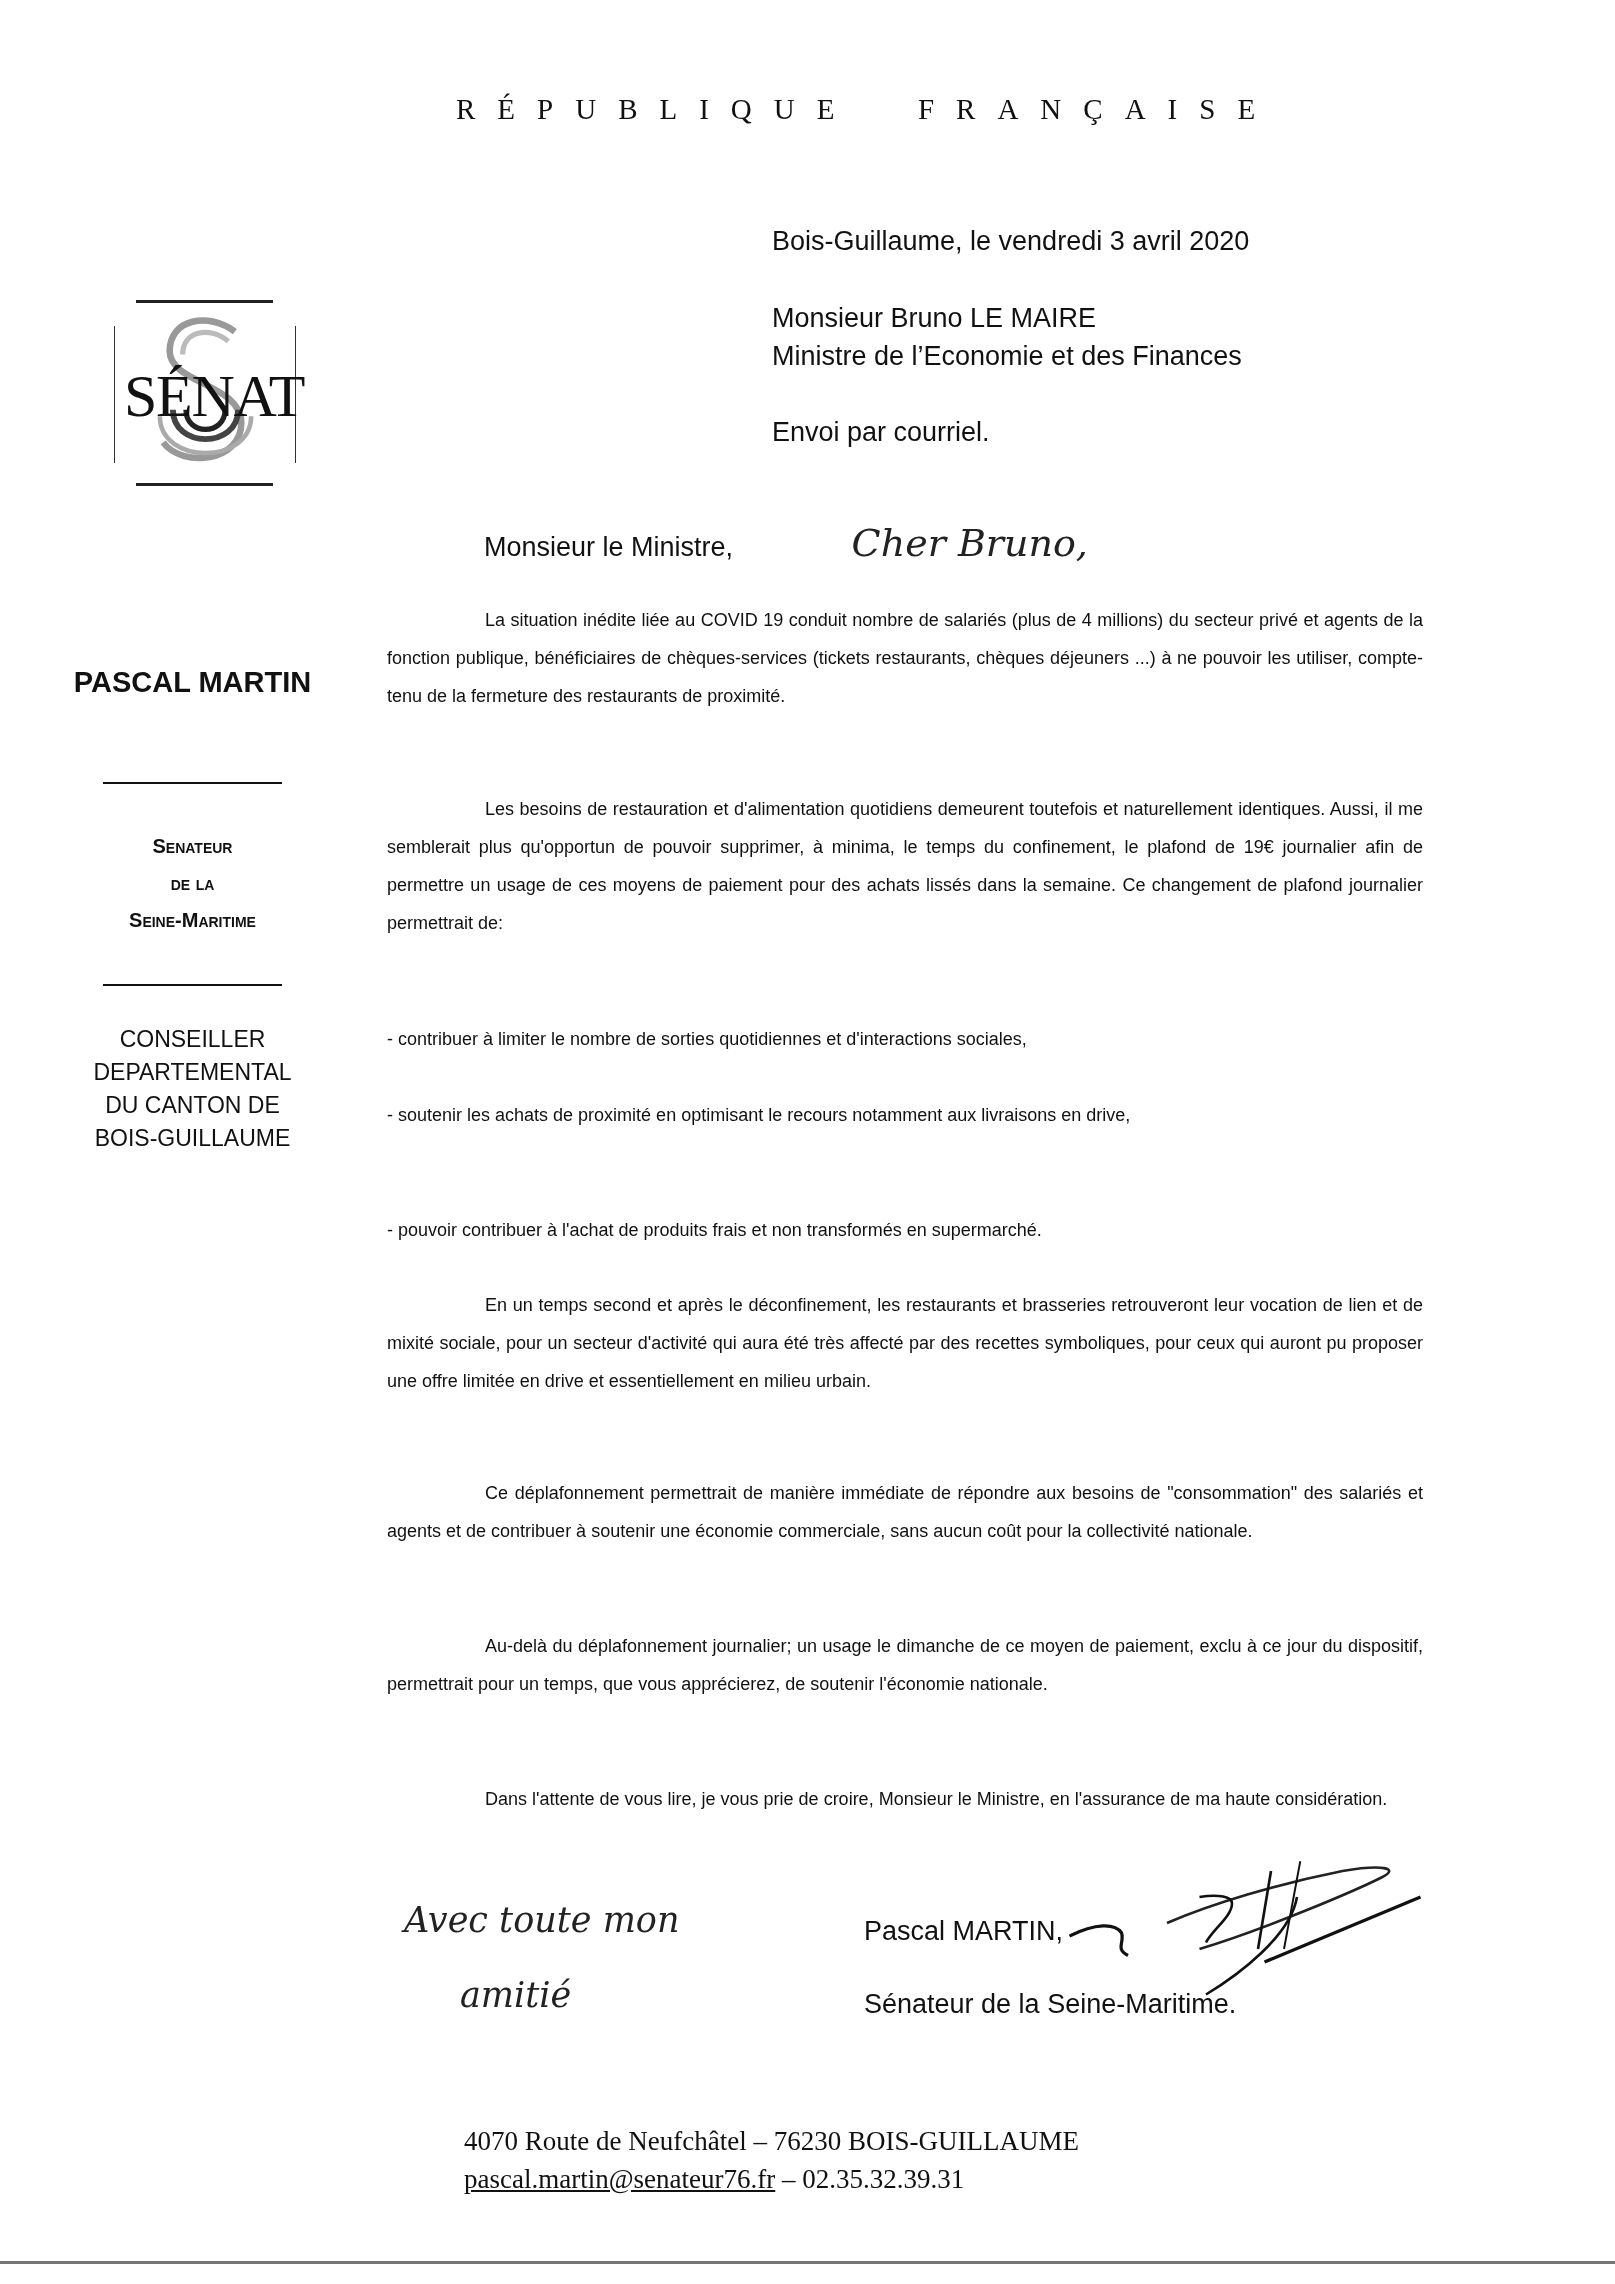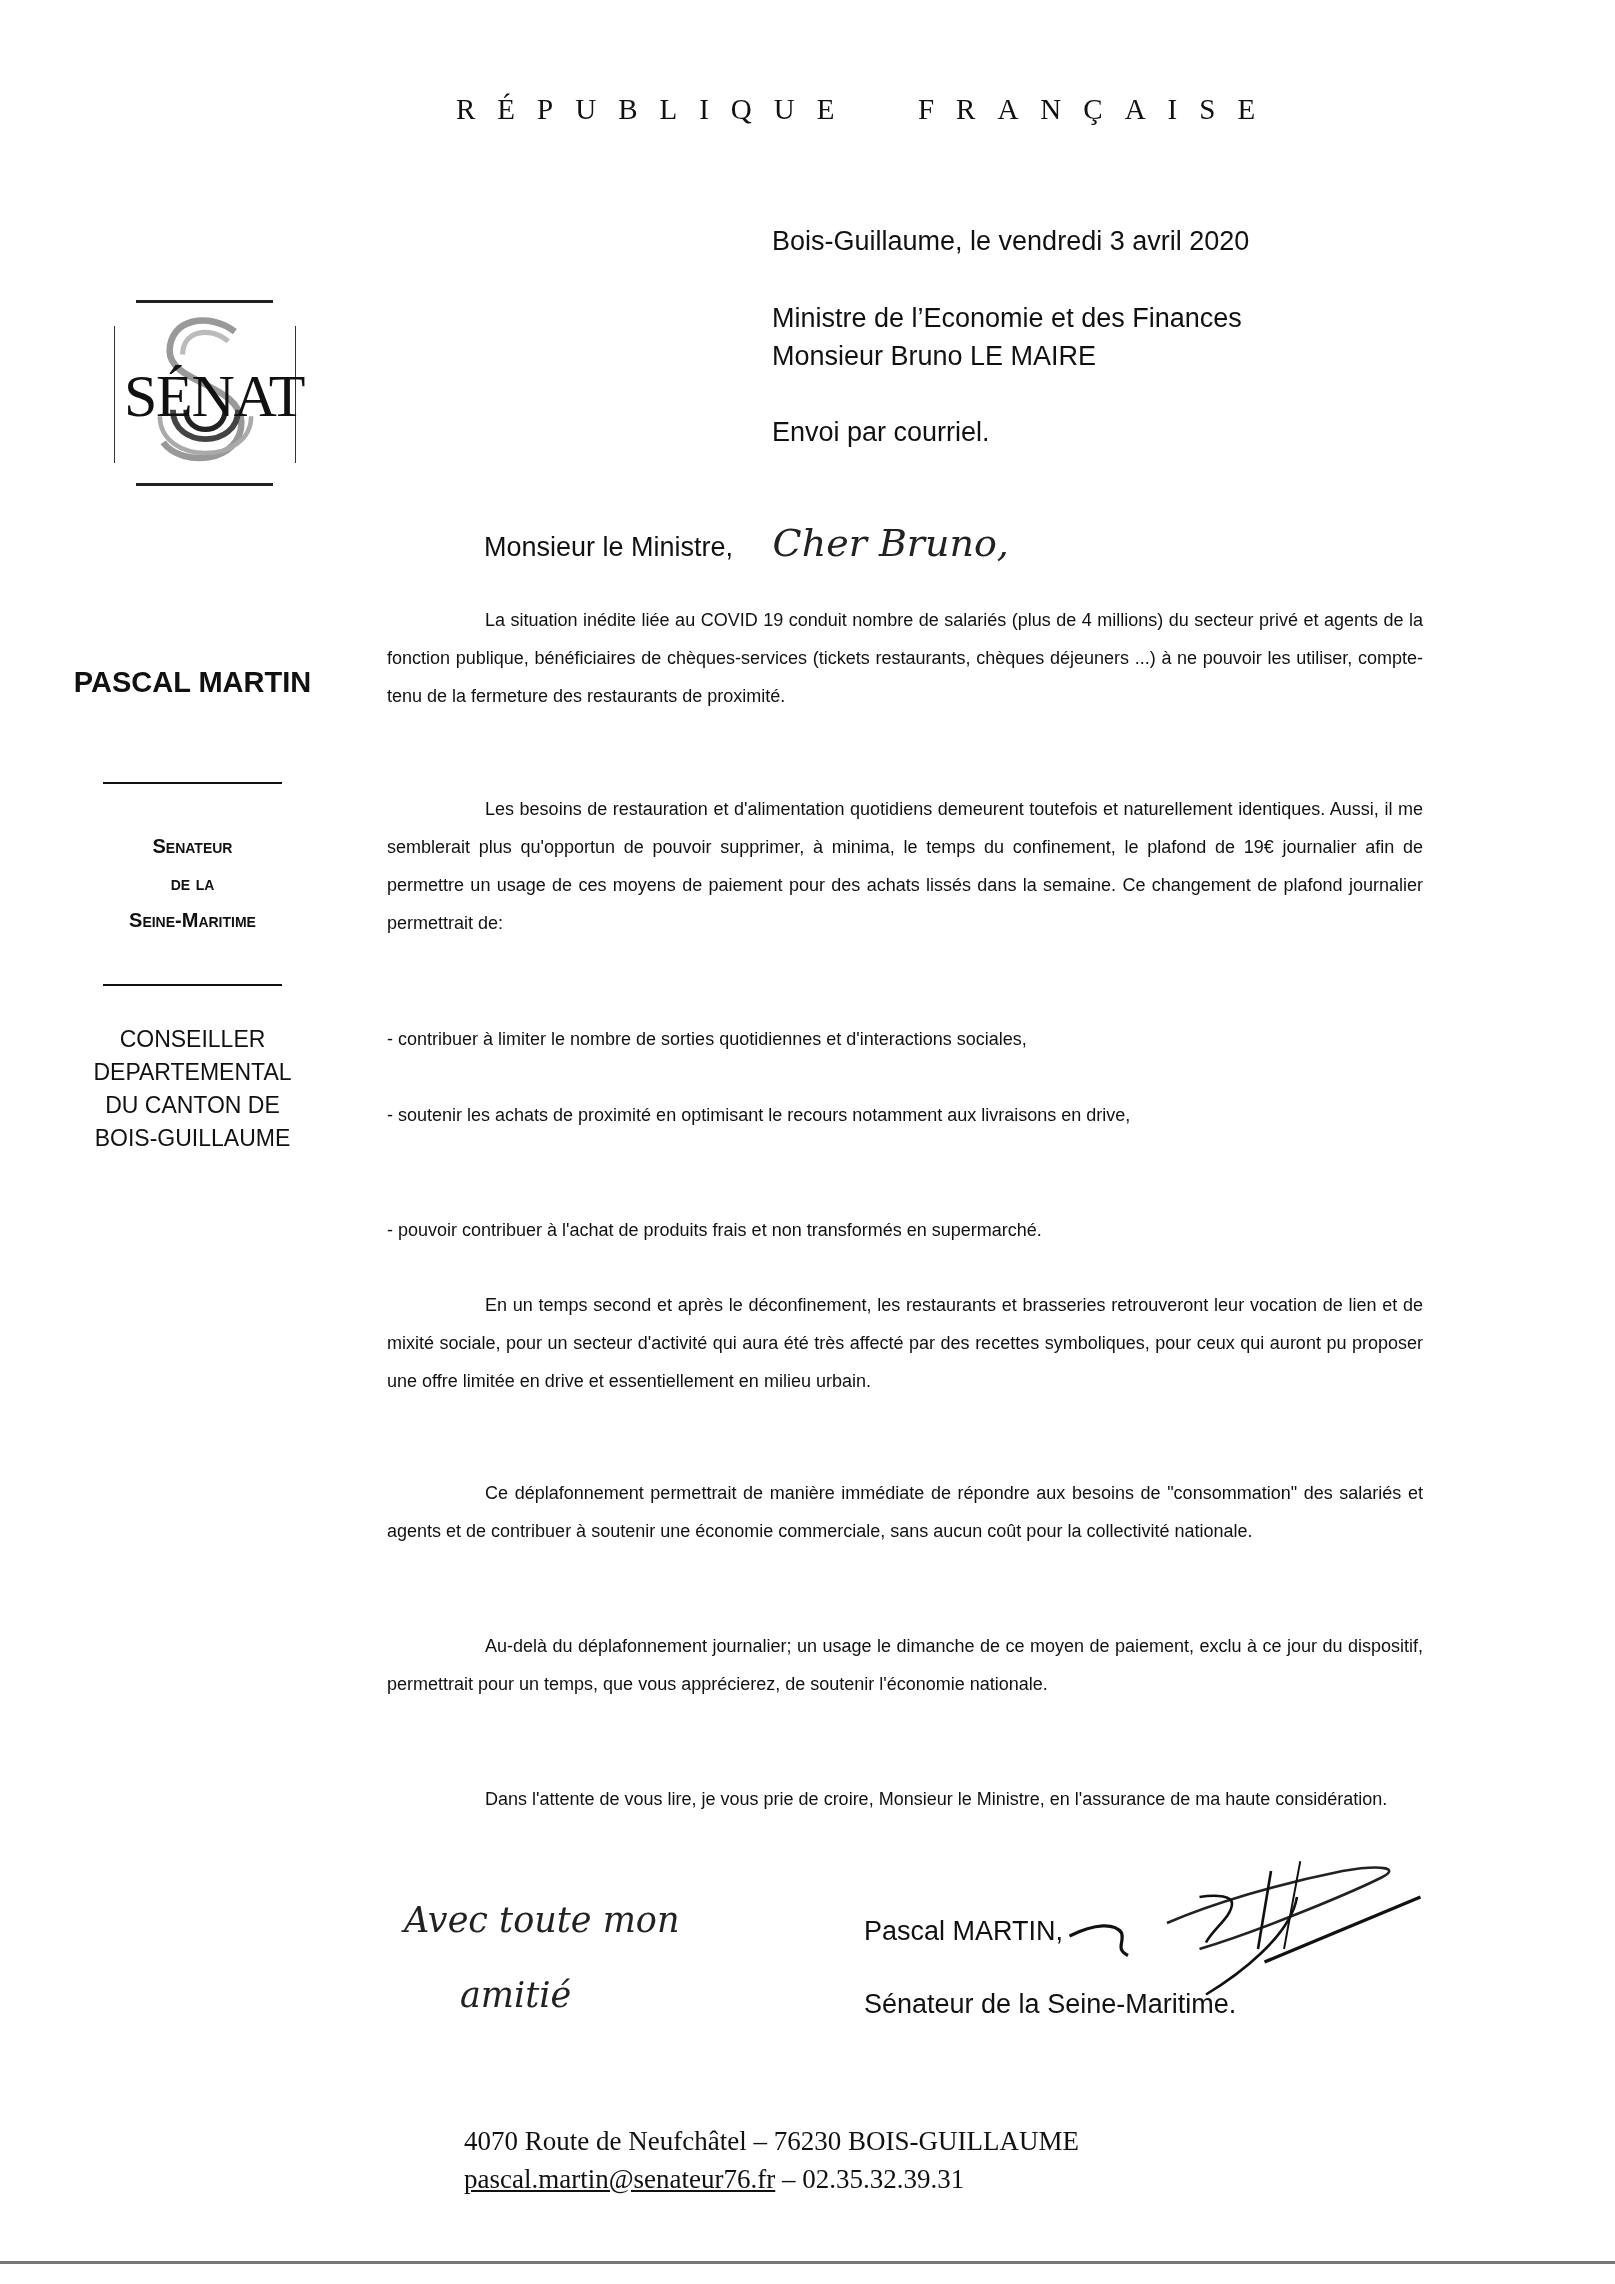--- a/index.html
+++ b/index.html
@@ -53,22 +53,22 @@
     <path d="M55,150 C55,210 155,210 155,150" fill="none" stroke="#444" stroke-width="9"></path>
     <path d="M75,150 C75,190 135,190 135,150" fill="none" stroke="#222" stroke-width="8"></path>
     <path d="M35,160 C35,235 175,235 175,160" fill="none" stroke="#aaa" stroke-width="7"></path>
   </svg>
   <div class="word">SÉNAT</div>
   <div class="rule" style="top:183px;"></div>
 </div>
 
 <div class="abs meta" style="top:222px;">Bois-Guillaume, le vendredi 3 avril 2020</div>
 <div class="abs meta" style="top:299px;">
+  <div>Monsieur Bruno LE MAIRE</div>
   <div>Ministre de l’Economie et des Finances</div>
-  <div>Monsieur Bruno LE MAIRE</div>
 </div>
 <div class="abs meta" style="top:413px;">Envoi par courriel.</div>
 
 <div class="abs sidebar" style="top:666px;">
   <div class="name">PASCAL MARTIN</div>
 </div>
 <div class="abs sidebar" style="top:782px;">
     <div class="hr"></div>
   </div>
 <div class="abs sidebar" style="top:828px;">
@@ -81,21 +81,21 @@
   </div>
 <div class="abs sidebar" style="top:1023px;">
   <div class="council">CONSEILLER</div>
   <div class="council">DEPARTEMENTAL</div>
   <div class="council">DU CANTON DE</div>
   <div class="council">BOIS-GUILLAUME</div>
 </div>
 
 <div class="abs salutation">
   <span>Monsieur le Ministre,</span>
-  <span class="hand" style="margin-left:32px; font-size:38px;">Cher Bruno,</span>
+  <span class="hand" style="margin-left:111px; font-size:38px;">Cher Bruno,</span>
 </div>
 
 <div class="abs body-text" style="top:601px;">
   <p class="indent">La situation inédite liée au COVID 19 conduit nombre de salariés (plus de 4 millions) du secteur privé et agents de la fonction publique, bénéficiaires de chèques-services (tickets restaurants, chèques déjeuners ...) à ne pouvoir les utiliser, compte-tenu de la fermeture des restaurants de proximité.</p>
 </div>
 <div class="abs body-text" style="top:790px;">
   <p class="indent">Les besoins de restauration et d'alimentation quotidiens demeurent toutefois et naturellement identiques. Aussi, il me semblerait plus qu'opportun de pouvoir supprimer, à minima, le temps du confinement, le plafond de 19€ journalier afin de permettre un usage de ces moyens de paiement pour des achats lissés dans la semaine. Ce changement de plafond journalier permettrait de:</p>
 </div>
 <div class="abs body-text" style="top:1020px;">
   <p>- contribuer à limiter le nombre de sorties quotidiennes et d'interactions sociales,</p>

